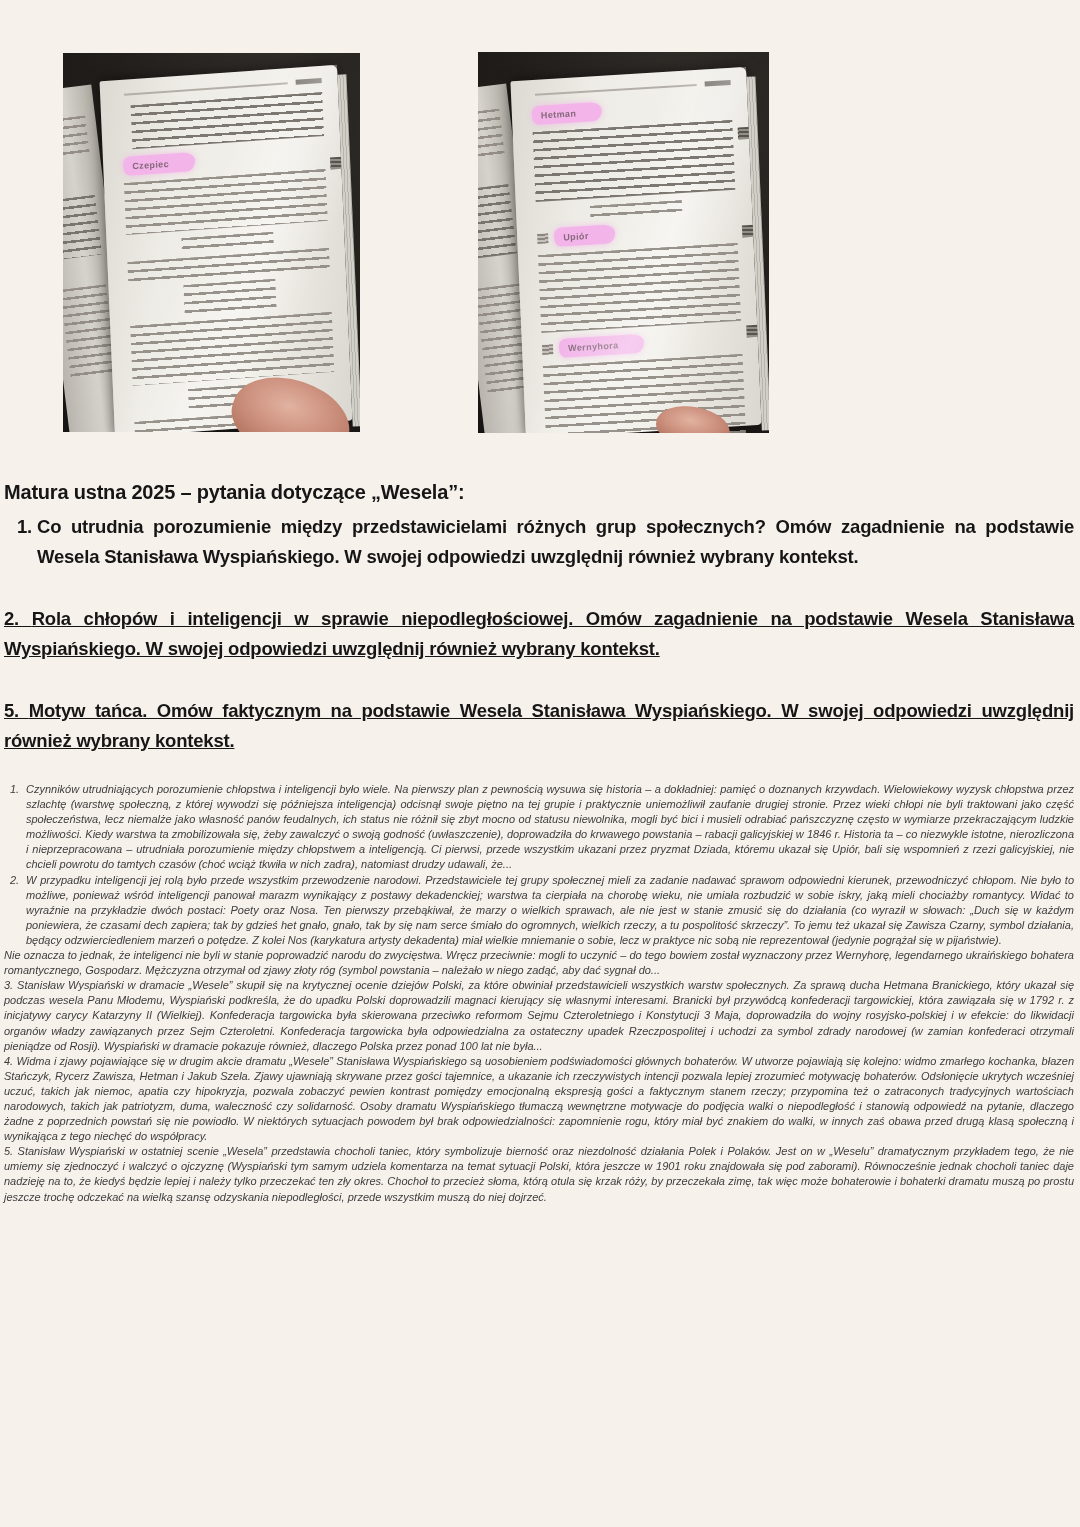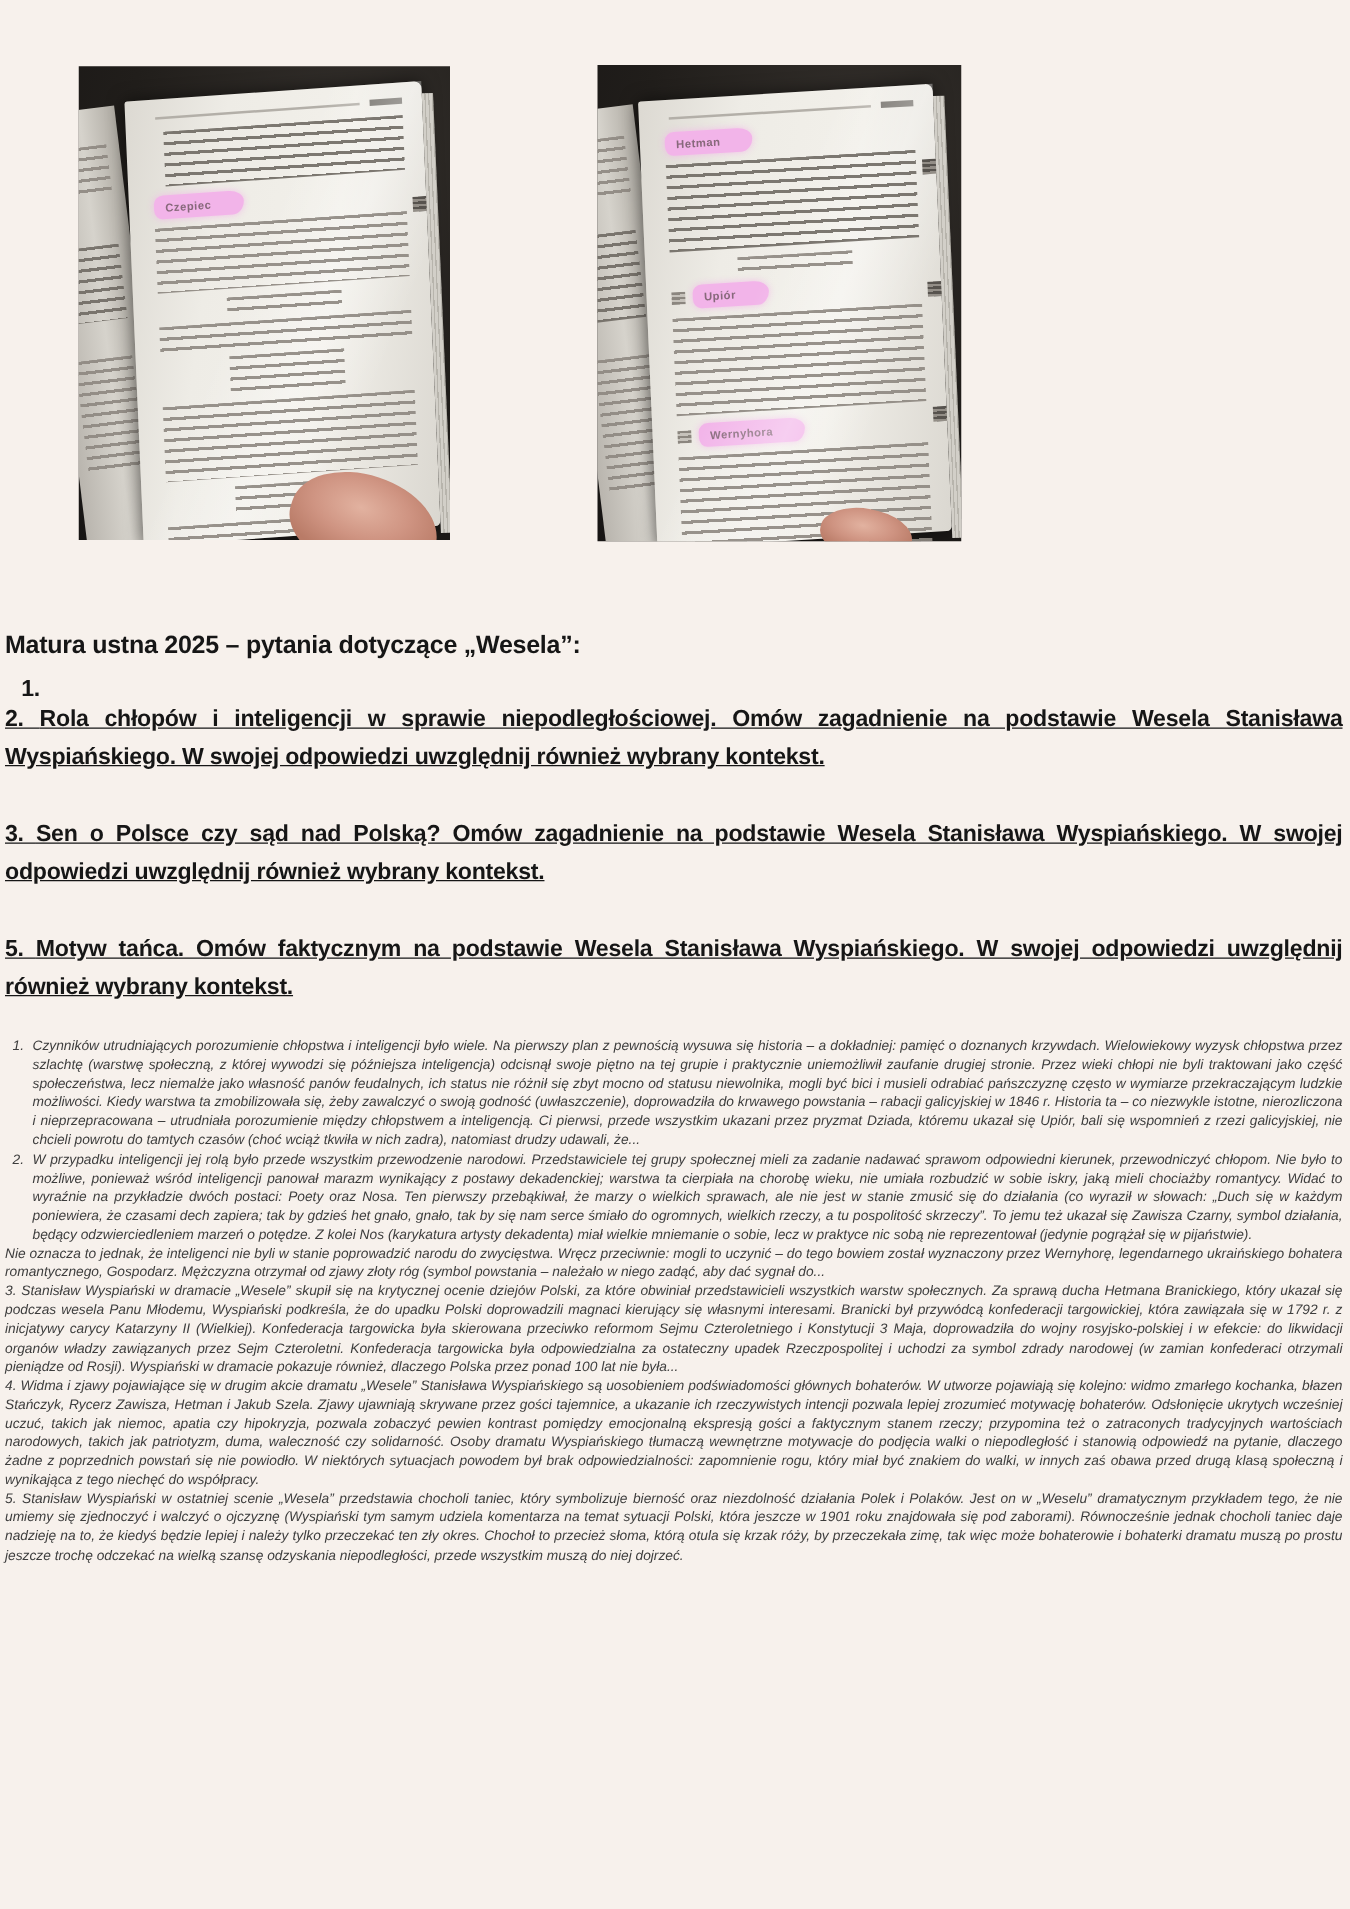--- a/index.html
+++ b/index.html
@@ -71,21 +71,21 @@
     background:repeating-linear-gradient(#57534e 0 2px,#938e87 2px 4px);
   }
   .finger{
     position:absolute;border-radius:50% 50% 40% 45%;
     background:radial-gradient(60% 55% at 45% 35%, #e2b2a0 0%, #cf9482 55%, #b97b67 100%);
   }
   #photoL .finger{width:120px;height:78px;left:168px;bottom:-26px;transform:rotate(18deg);}
   #photoR .finger{width:74px;height:40px;left:178px;bottom:-14px;transform:rotate(10deg);}
 
   
-  .content{position:absolute;left:4px;right:6px;top:505px;}
+  .content{position:absolute;left:4px;right:6px;top:481px;}
 
   .title{font-size:20px;font-weight:bold;letter-spacing:-.2px;margin:0;}
 
   .q1{position:relative;padding-left:33px;margin:8px 0 0;}
   .q1 .qnum{position:absolute;left:13px;top:0;}
   .q-par{margin:32px 0 0;text-decoration:underline;}
   .qtext,.qnum,.q-par{
     font-size:18.5px;font-weight:bold;line-height:30px;letter-spacing:-.2px;
   }
   .q1,.q-par{text-align:justify;}
@@ -160,25 +160,25 @@
   </div>
   <div class="finger"></div>
 </div>
 
 <div class="content">
 
   <h1 class="title">Matura ustna 2025 – pytania dotyczące „Wesela”:</h1>
 
   <div class="q1">
     <span class="qnum">1.</span>
+    <span class="qtext">Co utrudnia porozumienie między przedstawicielami różnych grup społecznych? Omów zagadnienie na podstawie Wesela Stanisława Wyspiańskiego. W swojej odpowiedzi uwzględnij również wybrany kontekst.</span>
   </div>
 
   <p class="q-par"><span>2. </span><span>Rola chłopów i inteligencji w sprawie niepodległościowej. Omów zagadnienie na podstawie Wesela Stanisława Wyspiańskiego. W swojej odpowiedzi uwzględnij również wybrany kontekst.</span></p>
 
-  <p class="q-par"><span>3. </span><span>Sen o Polsce czy sąd nad Polską? Omów zagadnienie na podstawie Wesela Stanisława Wyspiańskiego. W swojej odpowiedzi uwzględnij również wybrany kontekst.</span></p>
 
 
   <p class="q-par"><span>5. </span><span>Motyw tańca. Omów faktycznym na podstawie Wesela Stanisława Wyspiańskiego. W swojej odpowiedzi uwzględnij również wybrany kontekst.</span></p>
 
   <div class="answers">
     <div class="a-item">
       <span class="a-num">1.</span>
       <span>Czynników utrudniających porozumienie chłopstwa i inteligencji było wiele. Na pierwszy plan z pewnością wysuwa się historia – a dokładniej: pamięć o doznanych krzywdach. Wielowiekowy wyzysk chłopstwa przez szlachtę (warstwę społeczną, z której wywodzi się późniejsza inteligencja) odcisnął swoje piętno na tej grupie i praktycznie uniemożliwił zaufanie drugiej stronie. Przez wieki chłopi nie byli traktowani jako część społeczeństwa, lecz niemalże jako własność panów feudalnych, ich status nie różnił się zbyt mocno od statusu niewolnika, mogli być bici i musieli odrabiać pańszczyznę często w wymiarze przekraczającym ludzkie możliwości. Kiedy warstwa ta zmobilizowała się, żeby zawalczyć o swoją godność (uwłaszczenie), doprowadziła do krwawego powstania – rabacji galicyjskiej w 1846 r. Historia ta – co niezwykle istotne, nierozliczona i nieprzepracowana – utrudniała porozumienie między chłopstwem a inteligencją. Ci pierwsi, przede wszystkim ukazani przez pryzmat Dziada, któremu ukazał się Upiór, bali się wspomnień z rzezi galicyjskiej, nie chcieli powrotu do tamtych czasów (choć wciąż tkwiła w nich zadra), natomiast drudzy udawali, że...</span>
     </div>
     <div class="a-item">

